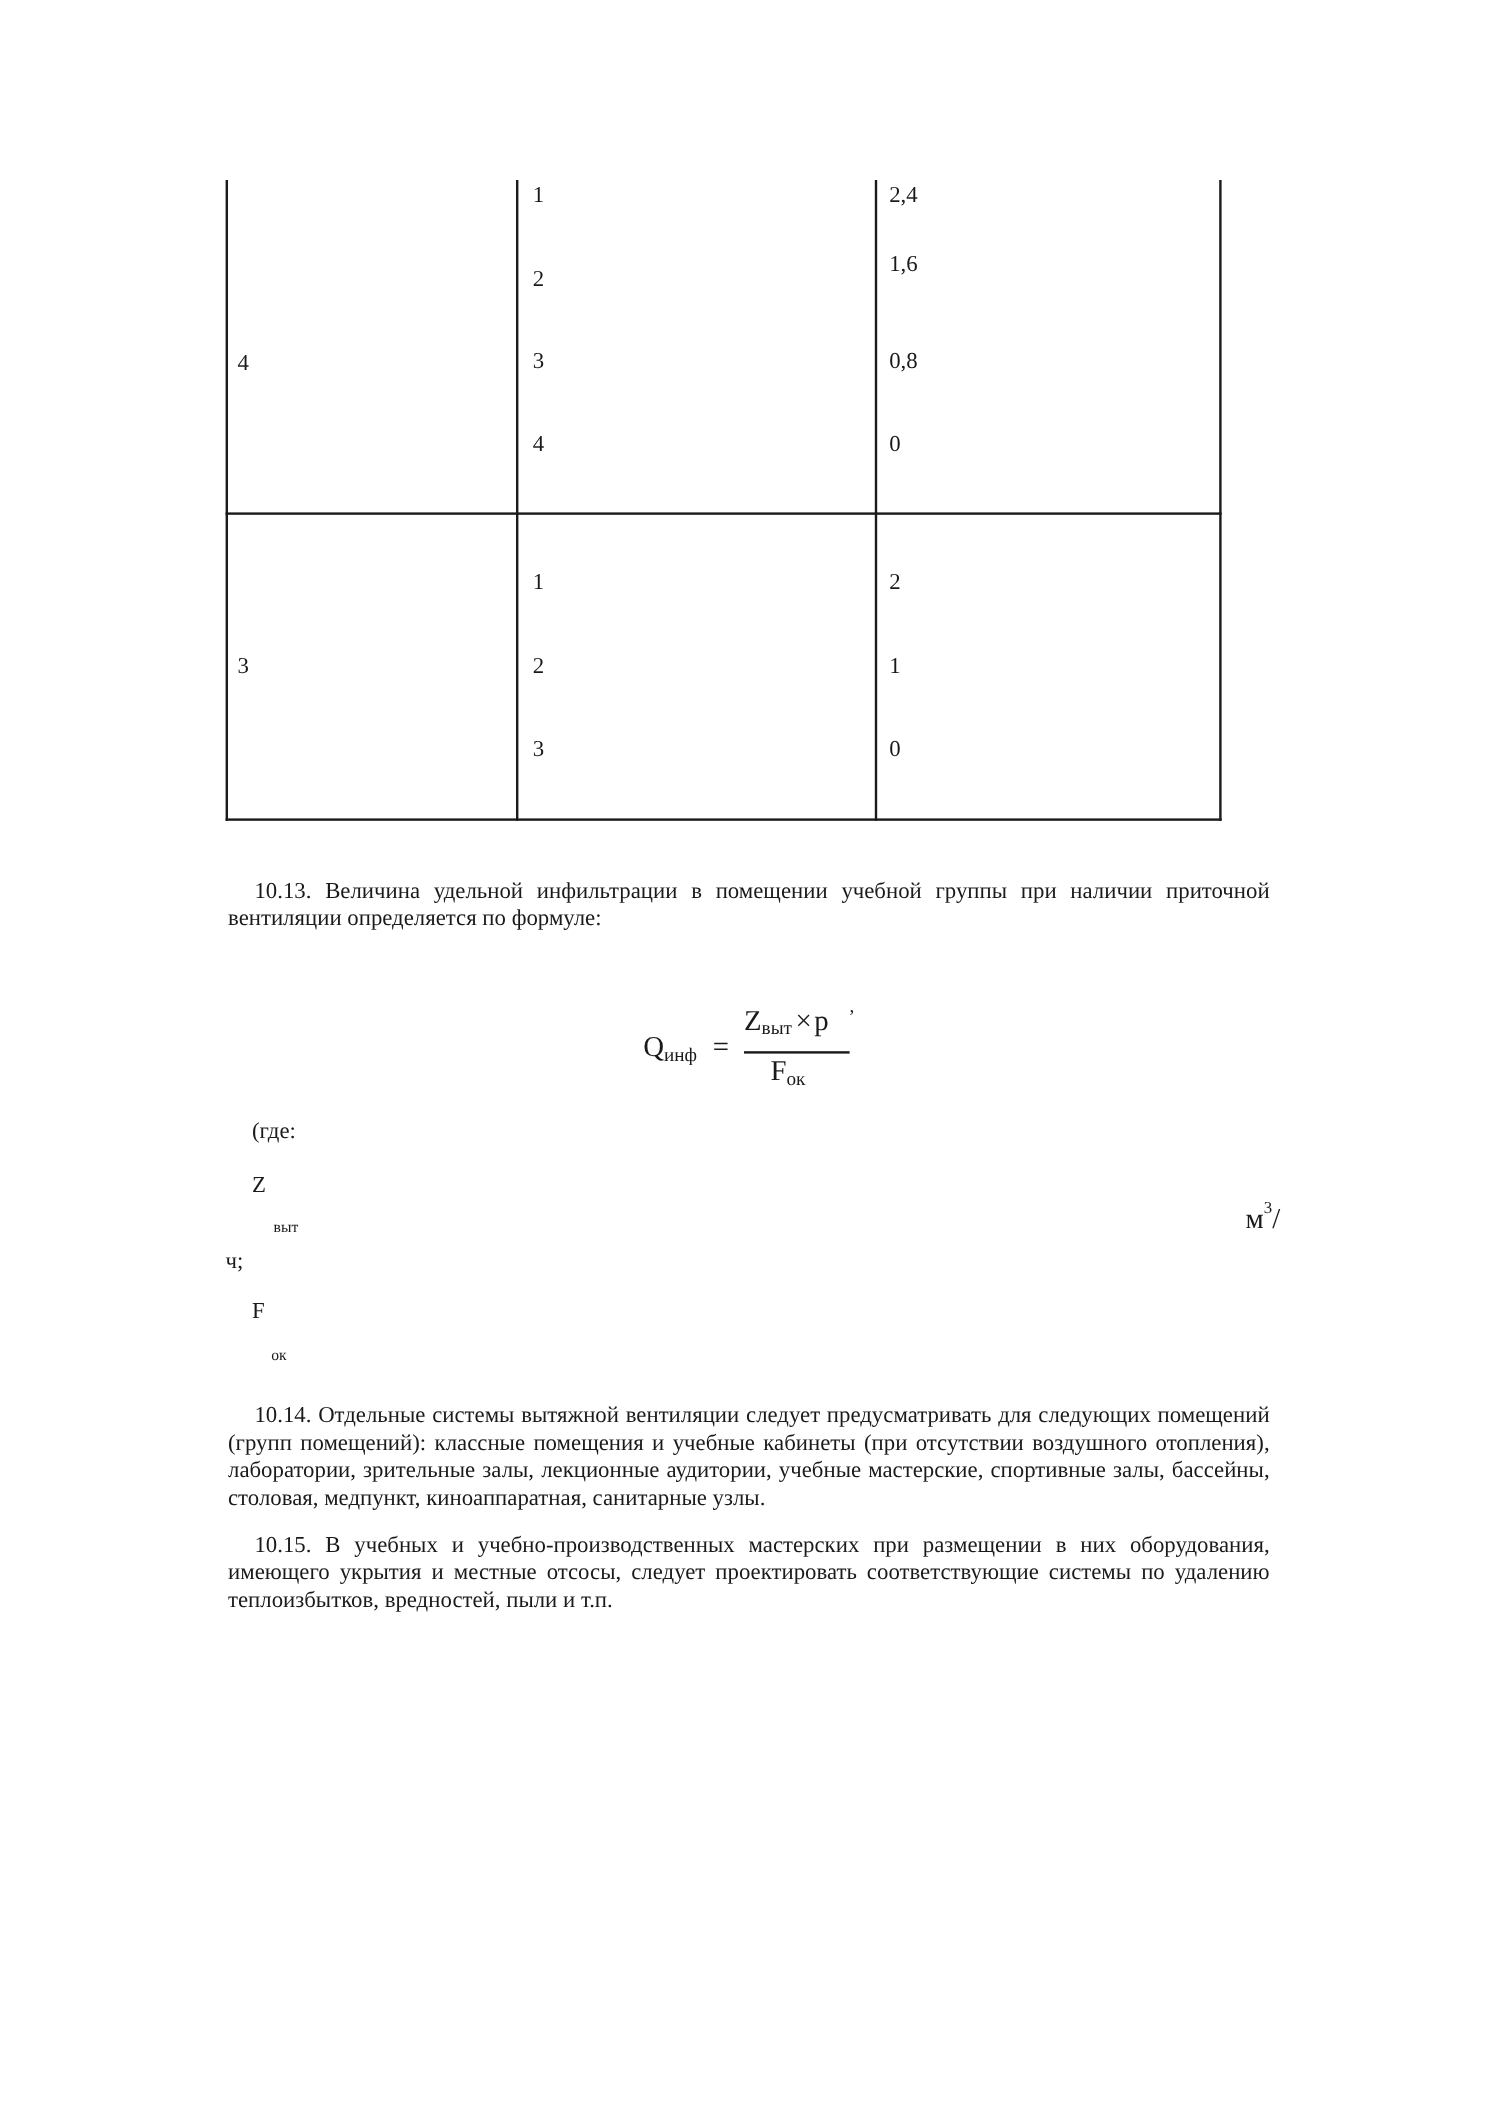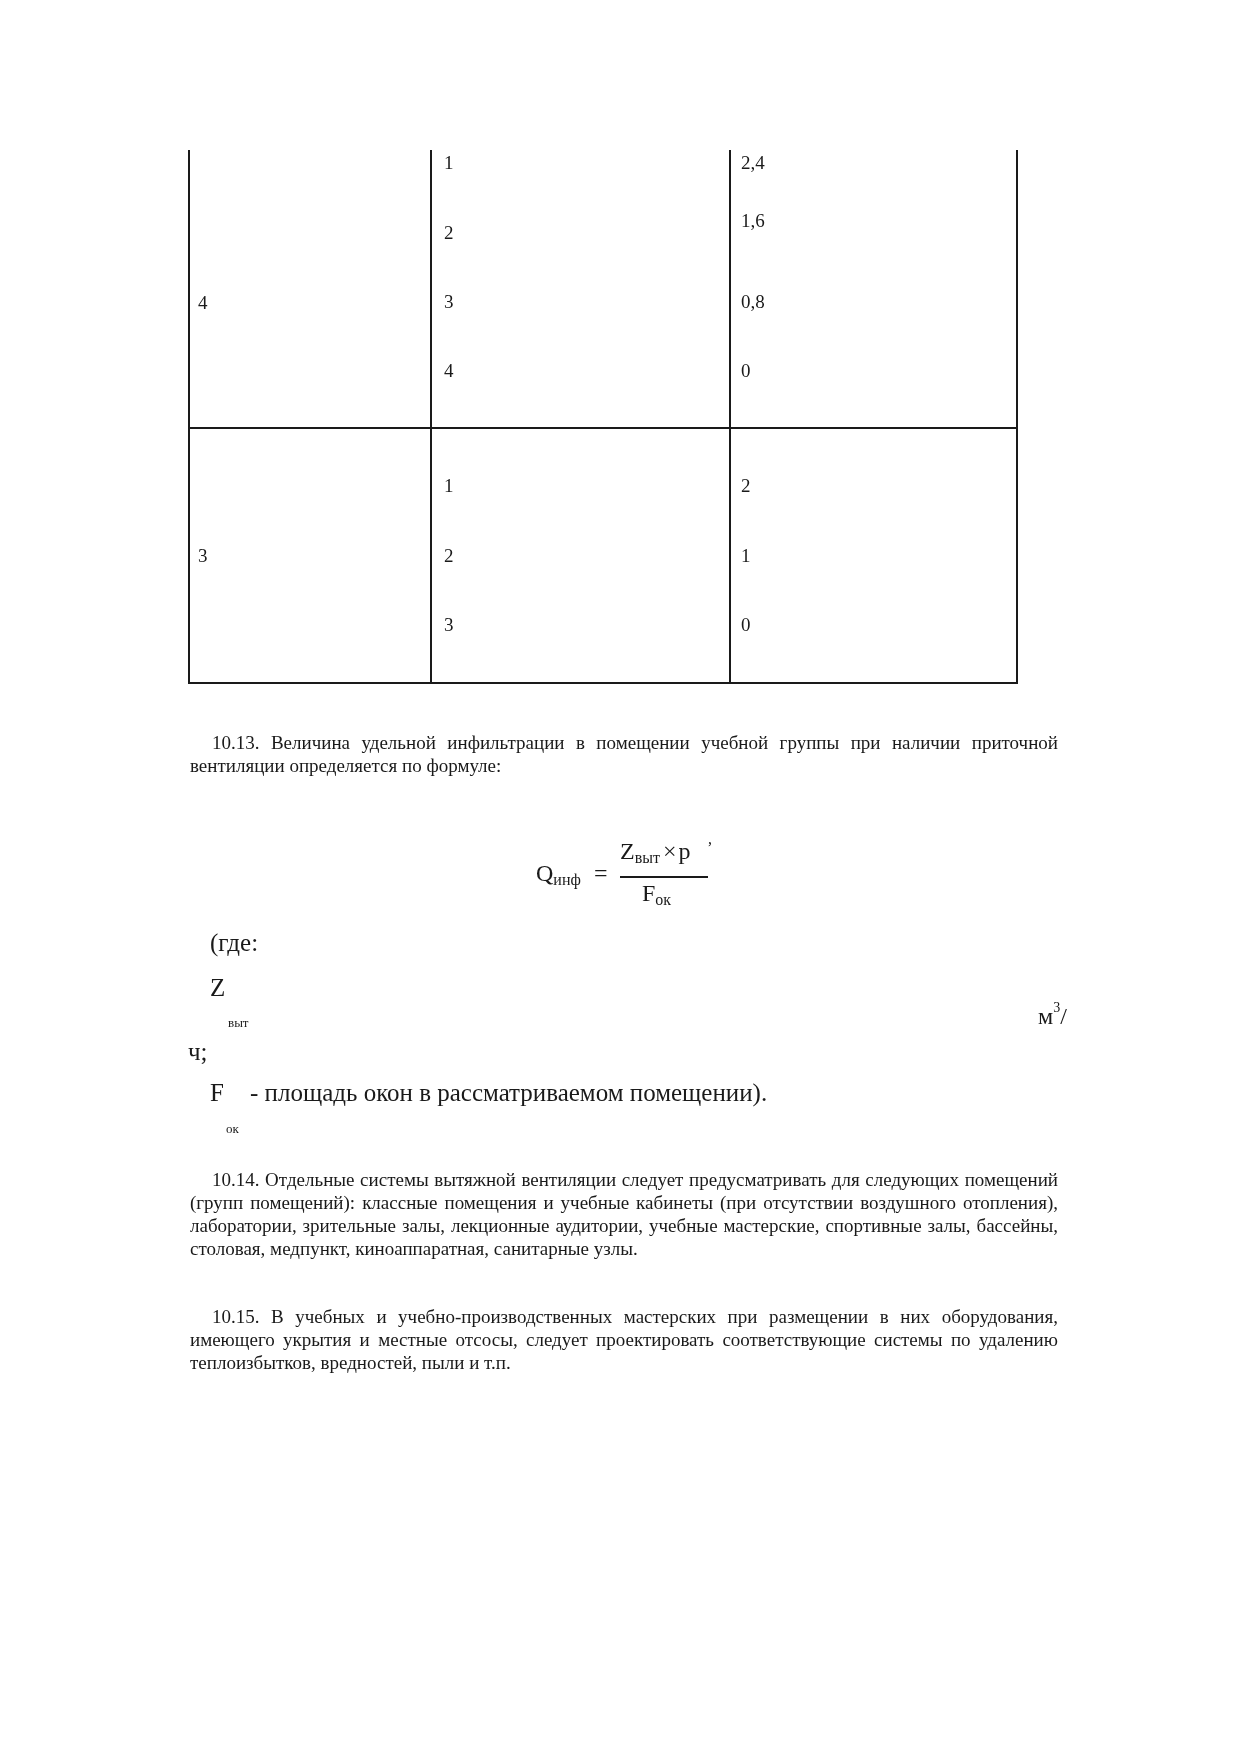--- a/index.html
+++ b/index.html
@@ -14,21 +14,21 @@
     .vline { position: absolute; width: 2px; background: #1a1a1a; }
     .hline { position: absolute; height: 2px; background: #1a1a1a; }
     .cell-text { position: absolute; font-size: 19px; line-height: 22px; }
 
     
     .para {
       position: absolute; left: 190px; width: 868px;
       font-size: 19px; line-height: 23px; text-align: justify; text-align-last: left;
       text-indent: 22px;
     }
-    .plain { position: absolute; font-size: 25px; line-height: 23px; text-align: right; }
+    .plain { position: absolute; font-size: 19px; line-height: 23px; text-align: right; }
     .sub-small { position: absolute; font-size: 13px; line-height: 15px; }
 
     
     .formula { position: absolute; left: 536px; top: 838px; width: 200px; height: 80px; }
     .f-q { position: absolute; left: 0; top: 22px; font-size: 24px; }
     .f-q sub, .f-num sub, .f-den sub { font-size: 16px; vertical-align: -4px; }
     .f-eq { position: absolute; left: 58px; top: 22px; font-size: 24px; }
     .f-num { position: absolute; left: 84px; top: 0; font-size: 24px; white-space: nowrap; }
     .f-bar { position: absolute; left: 84px; top: 38px; width: 88px; height: 1.5px; background: #1a1a1a; }
     .f-den { position: absolute; left: 106px; top: 42px; font-size: 24px; text-align: center; }
@@ -83,19 +83,18 @@
   </div>
 
   <div class="plain" style="left:210px; top:931px;">(где:</div>
 
   <div class="plain" style="left:210px; top:976px;">Z</div>
   <div class="sub-small" style="left:228px; top:1015px;">выт</div>
   <div class="unit"><span>м</span><sup>3</sup><span>/</span></div>
   <div class="plain" style="left:188px; top:1040px;">ч;</div>
 
   <div class="plain" style="left:210px; top:1081px;">F</div>
-  <div class="plain" style="left:250px; top:1081px;">- площадь окон в рассматриваемом помещении).</div>
   <div class="sub-small" style="left:226px; top:1121px;">ок</div>
 
   <div class="para" style="top:1168px;">10.14. Отдельные системы вытяжной вентиляции следует предусматривать для следующих помещений (групп помещений): классные помещения и учебные кабинеты (при отсутствии воздушного отопления), лаборатории, зрительные залы, лекционные аудитории, учебные мастерские, спортивные залы, бассейны, столовая, медпункт, киноаппаратная, санитарные узлы.</div>
-  <div class="para" style="top:1305px;">10.15. В учебных и учебно-производственных мастерских при размещении в них оборудования, имеющего укрытия и местные отсосы, следует проектировать соответствующие системы по удалению теплоизбытков, вредностей, пыли и т.п.</div>
+  <div class="para" style="top:1276px;">10.15. В учебных и учебно-производственных мастерских при размещении в них оборудования, имеющего укрытия и местные отсосы, следует проектировать соответствующие системы по удалению теплоизбытков, вредностей, пыли и т.п.</div>
 
 </div>
 
 </body></html>

